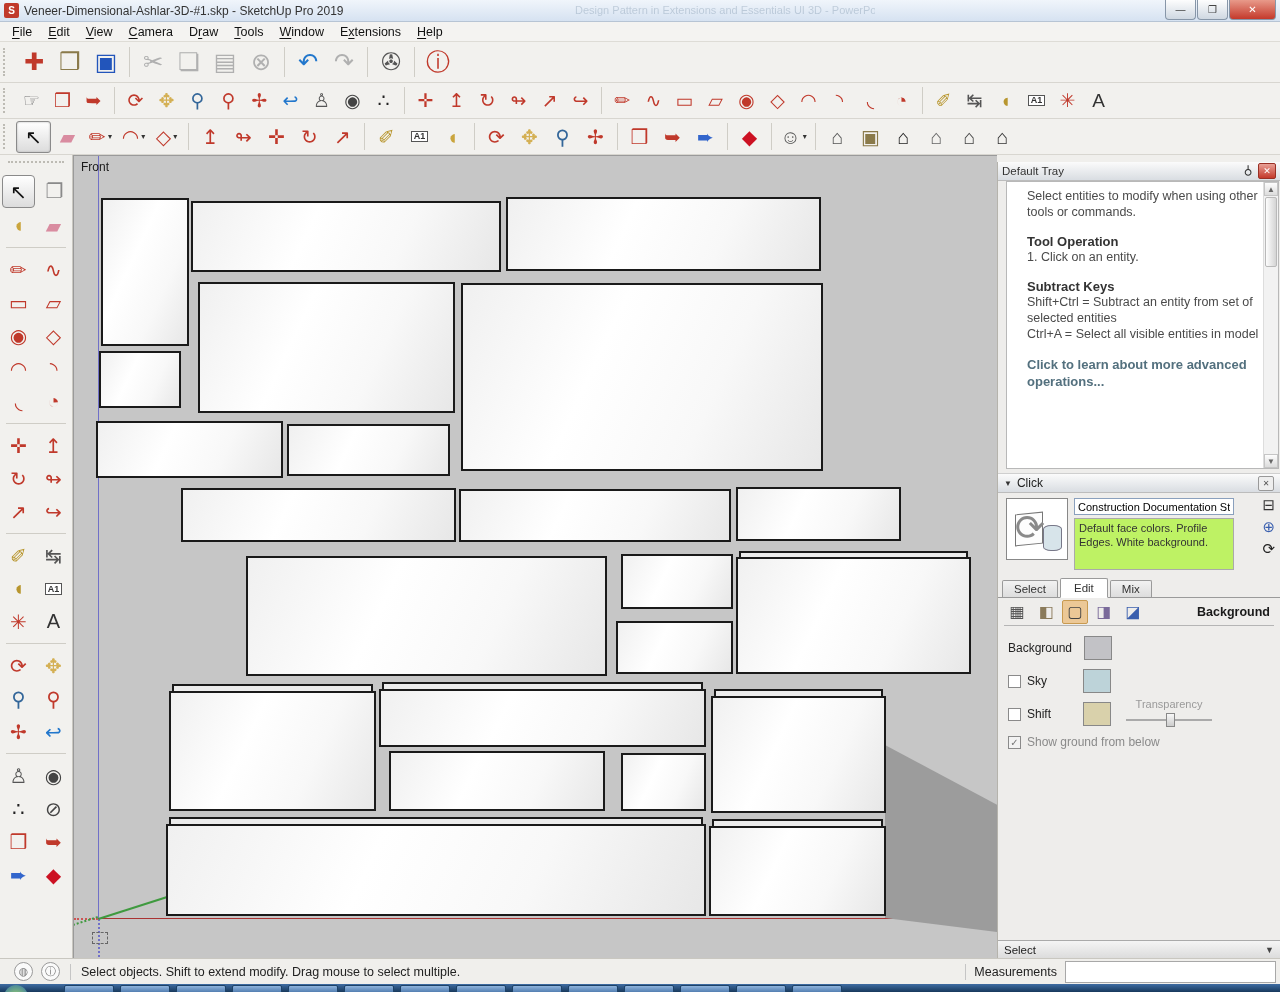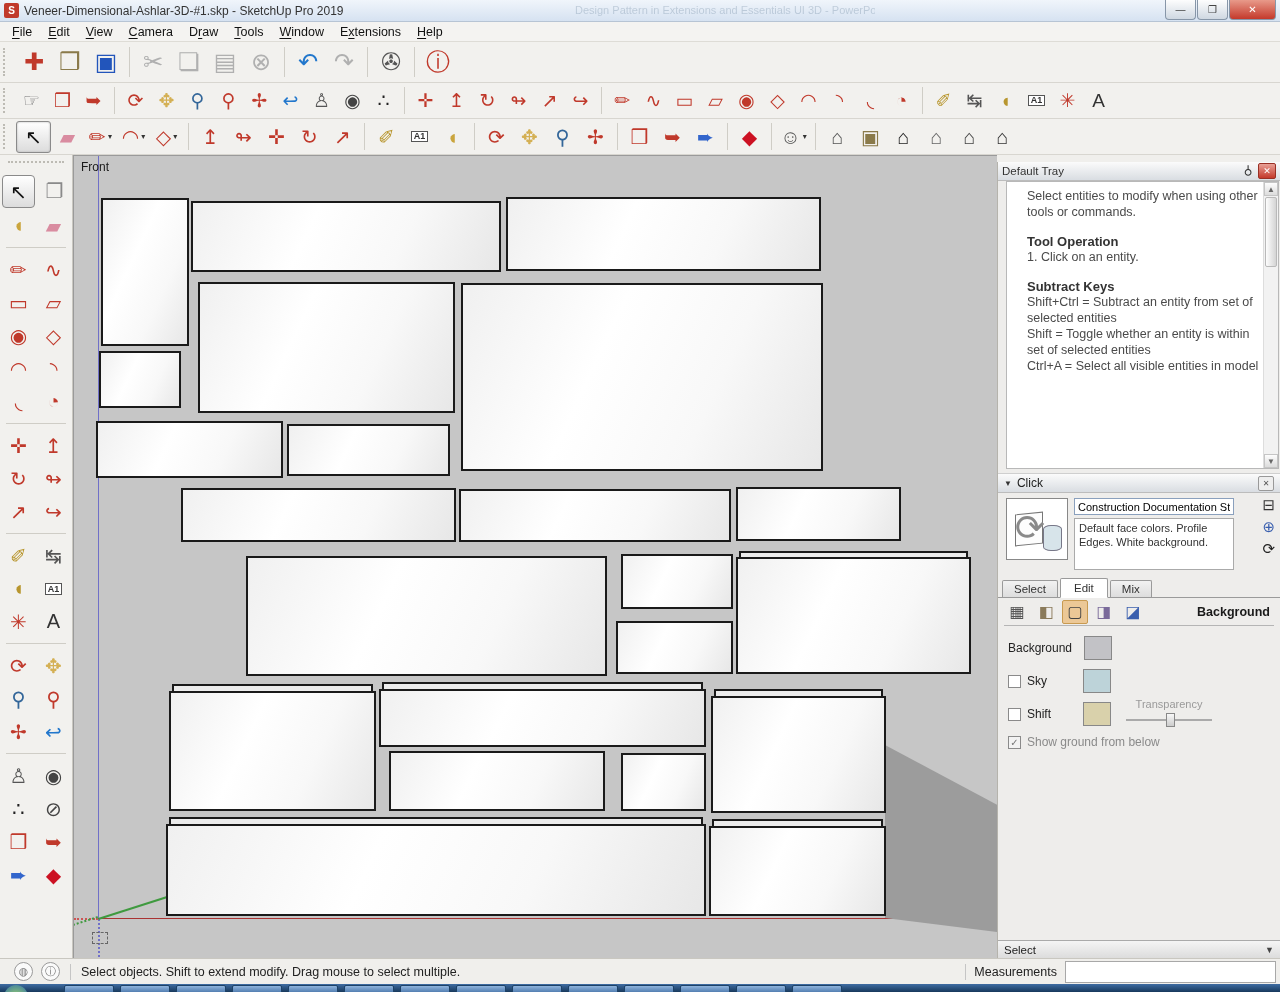--- a/index.html
+++ b/index.html
@@ -97,21 +97,21 @@
   #styles-body{position:relative;height:84px;}
   #style-thumb{position:absolute;left:8px;top:5px;width:62px;height:62px;background:#fff;border:1px solid #888;
     box-sizing:border-box;overflow:hidden;}
   #style-thumb .cube{position:absolute;left:8px;top:14px;width:26px;height:30px;background:#fdfdfd;border:1px solid #777;
     transform:skewY(-6deg);}
   #style-thumb .cyl{position:absolute;left:36px;top:26px;width:17px;height:24px;background:#d7e4ea;border:1px solid #778;
     border-radius:8px/4px;}
   #style-thumb .refresh{position:absolute;left:8px;top:6px;font-size:36px;color:#8a8a8a;line-height:46px;}
   #style-name{position:absolute;left:76px;top:5px;width:160px;height:17px;border:1px solid #8aa0bd;background:#fff;
     font-size:11px;font-family:inherit;padding:1px 3px;box-sizing:border-box;}
-  #style-desc{position:absolute;left:76px;top:25px;width:160px;height:52px;border:1px solid #aaa;background:#ffffff;
+  #style-desc{position:absolute;left:76px;top:25px;width:160px;height:52px;border:1px solid #aaa;background:#bef264;
     font-size:11px;color:#333;line-height:14px;padding:2px 4px;box-sizing:border-box;}
   #style-side-icons{position:absolute;right:5px;top:4px;display:flex;flex-direction:column;gap:7px;align-items:center;}
   #style-side-icons span{font-size:15px;line-height:15px;}
   #style-tabs{display:flex;align-items:flex-end;height:20px;border-bottom:1px solid #9a9a9a;padding-left:4px;}
   .tab{border:1px solid #9a9a9a;border-bottom:none;background:linear-gradient(#f2f2f2,#ddd);
     font-size:11.5px;padding:2px 11px;margin-right:2px;border-radius:2px 2px 0 0;color:#333;}
   .tab.active{background:#fff;padding:3px 13px;position:relative;top:1px;border-bottom:1px solid #fff;font-weight:normal;}
   #edit-row{display:flex;align-items:center;height:27px;padding:0 6px;}
   .edit-ico{width:24px;height:22px;display:flex;align-items:center;justify-content:center;font-size:16px;margin-right:3px;
     border:1px solid transparent;}
@@ -649,22 +649,22 @@
       <div id="tray-close">✕</div>
     </div>
 
     <div id="instructor">
       <div id="ins-text">
           <div class="ins-p">Select entities to modify when using other tools or commands.</div>
           <div class="ins-h">Tool Operation</div>
           <div class="ins-p">1. Click on an entity.</div>
           <div class="ins-h">Subtract Keys</div>
           <div class="ins-p">Shift+Ctrl = Subtract an entity from set of selected entities</div>
-          <div class="ins-p">Shift = Toggle whether an entity is within set of selected entities</div>
           <div class="ins-p">Ctrl+A = Select all visible entities in model</div>
+          <div class="ins-link">Click to learn about more advanced operations...</div>
         </div>
       <div id="ins-scroll">
         <div class="scr-arrow">▲</div>
         <div id="ins-thumb"></div>
         <div class="scr-arrow bottom">▼</div>
       </div>
     </div>
 
     <div id="styles-panel">
       <div id="styles-header">

